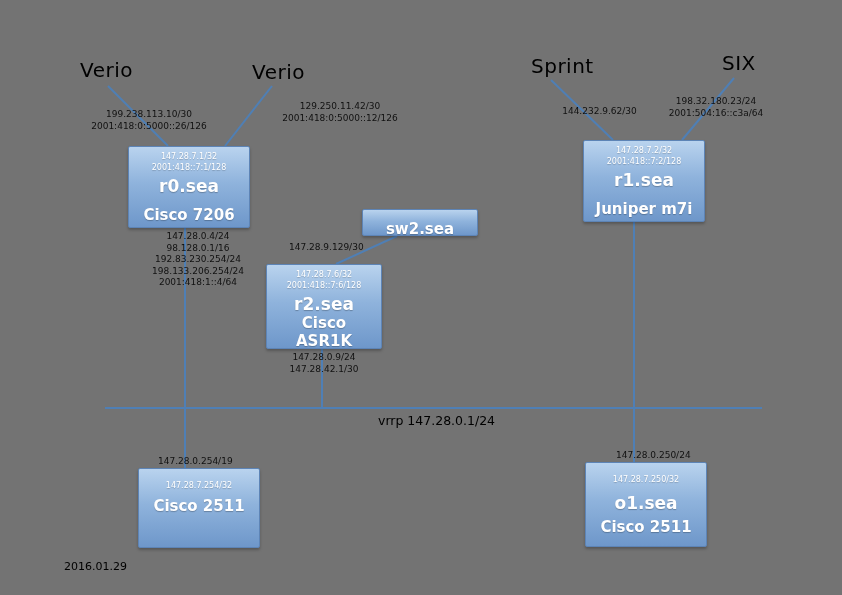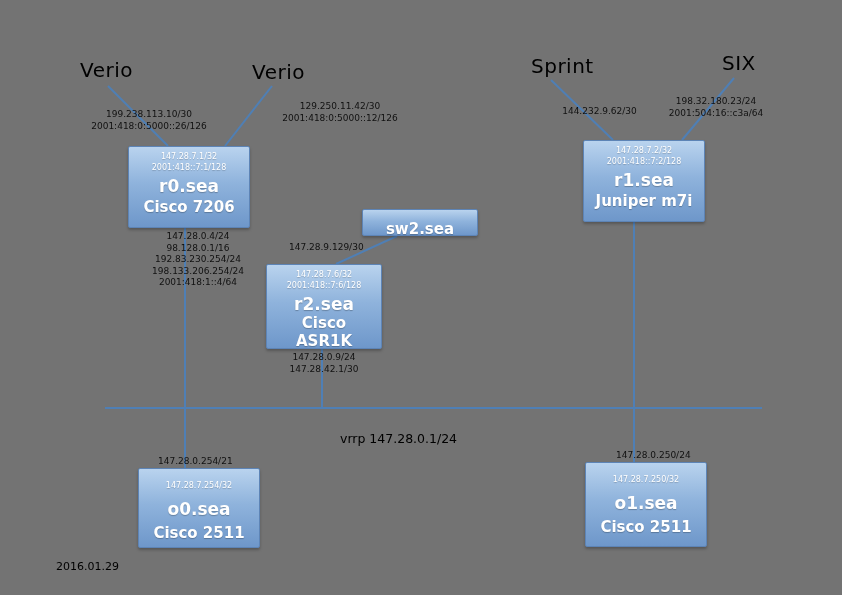--- a/index.html
+++ b/index.html
@@ -48,21 +48,21 @@
   }
   .node .name {
     font-size: 17px;
     font-weight: 600;
     margin-top: 3px;
     text-shadow: 0 1px 1px rgba(0,0,0,0.25);
   }
   .node .model {
     font-size: 15px;
     font-weight: 600;
-    margin-top: 2px;
+    margin-top: 10px;
     text-shadow: 0 1px 1px rgba(0,0,0,0.25);
   }
   .node.switch .name { font-size: 15px; margin-top: 7px; line-height: 25px; }
 
   .iflist {
     position: absolute;
     font-size: 9px;
     line-height: 11.6px;
     color: #111;
     text-align: center;
@@ -139,21 +139,20 @@
   <div class="node" style="left:266px; top:264px; width:116px; height:85px; padding-top:5px;">
     <div class="lo">147.28.7.6/32</div>
     <div class="lo">2001:418::7:6/128</div>
     <div class="name">r2.sea</div>
     <div class="model" style="margin-top:0;">Cisco</div>
     <div class="model" style="margin-top:0;">ASR1K</div>
   </div>
 
   <div class="node" style="left:138px; top:468px; width:122px; height:80px; padding-top:12px;">
     <div class="lo">147.28.7.254/32</div>
-    <div class="name" style="margin-top:7px;">o0.sea</div>
     <div class="model" style="margin-top:5px;">Cisco 2511</div>
   </div>
 
   <div class="node" style="left:585px; top:462px; width:122px; height:85px; padding-top:12px;">
     <div class="lo">147.28.7.250/32</div>
     <div class="name" style="margin-top:7px;">o1.sea</div>
     <div class="model" style="margin-top:5px;">Cisco 2511</div>
   </div>
 
   <div class="iflist" style="left:140px; top:231px; width:116px;">
@@ -165,20 +164,20 @@
   </div>
 
 
   <div class="ip-note left-align" style="left:289px; top:241px;">147.28.9.129/30</div>
 
   <div class="iflist" style="left:270px; top:352px; width:108px;">
     <div>147.28.0.9/24</div>
     <div>147.28.42.1/30</div>
   </div>
 
-  <div class="ip-note left-align" style="left:158px; top:455px;">147.28.0.254/21</div>
+  <div class="ip-note left-align" style="left:158px; top:455px;">147.28.0.254/19</div>
   <div class="ip-note left-align" style="left:616px; top:449px;">147.28.0.250/24</div>
 
-  <div class="bus-label" style="left:340px; top:413px;margin-top:18px;">vrrp 147.28.0.1/24</div>
+  <div class="bus-label" style="left:378px; top:413px;">vrrp 147.28.0.1/24</div>
 
-  <div class="date-label" style="left:56px; top:560px;">2016.01.29</div>
+  <div class="date-label" style="left:64px; top:560px;">2016.01.29</div>
 
 </div>
 
 </body></html>

